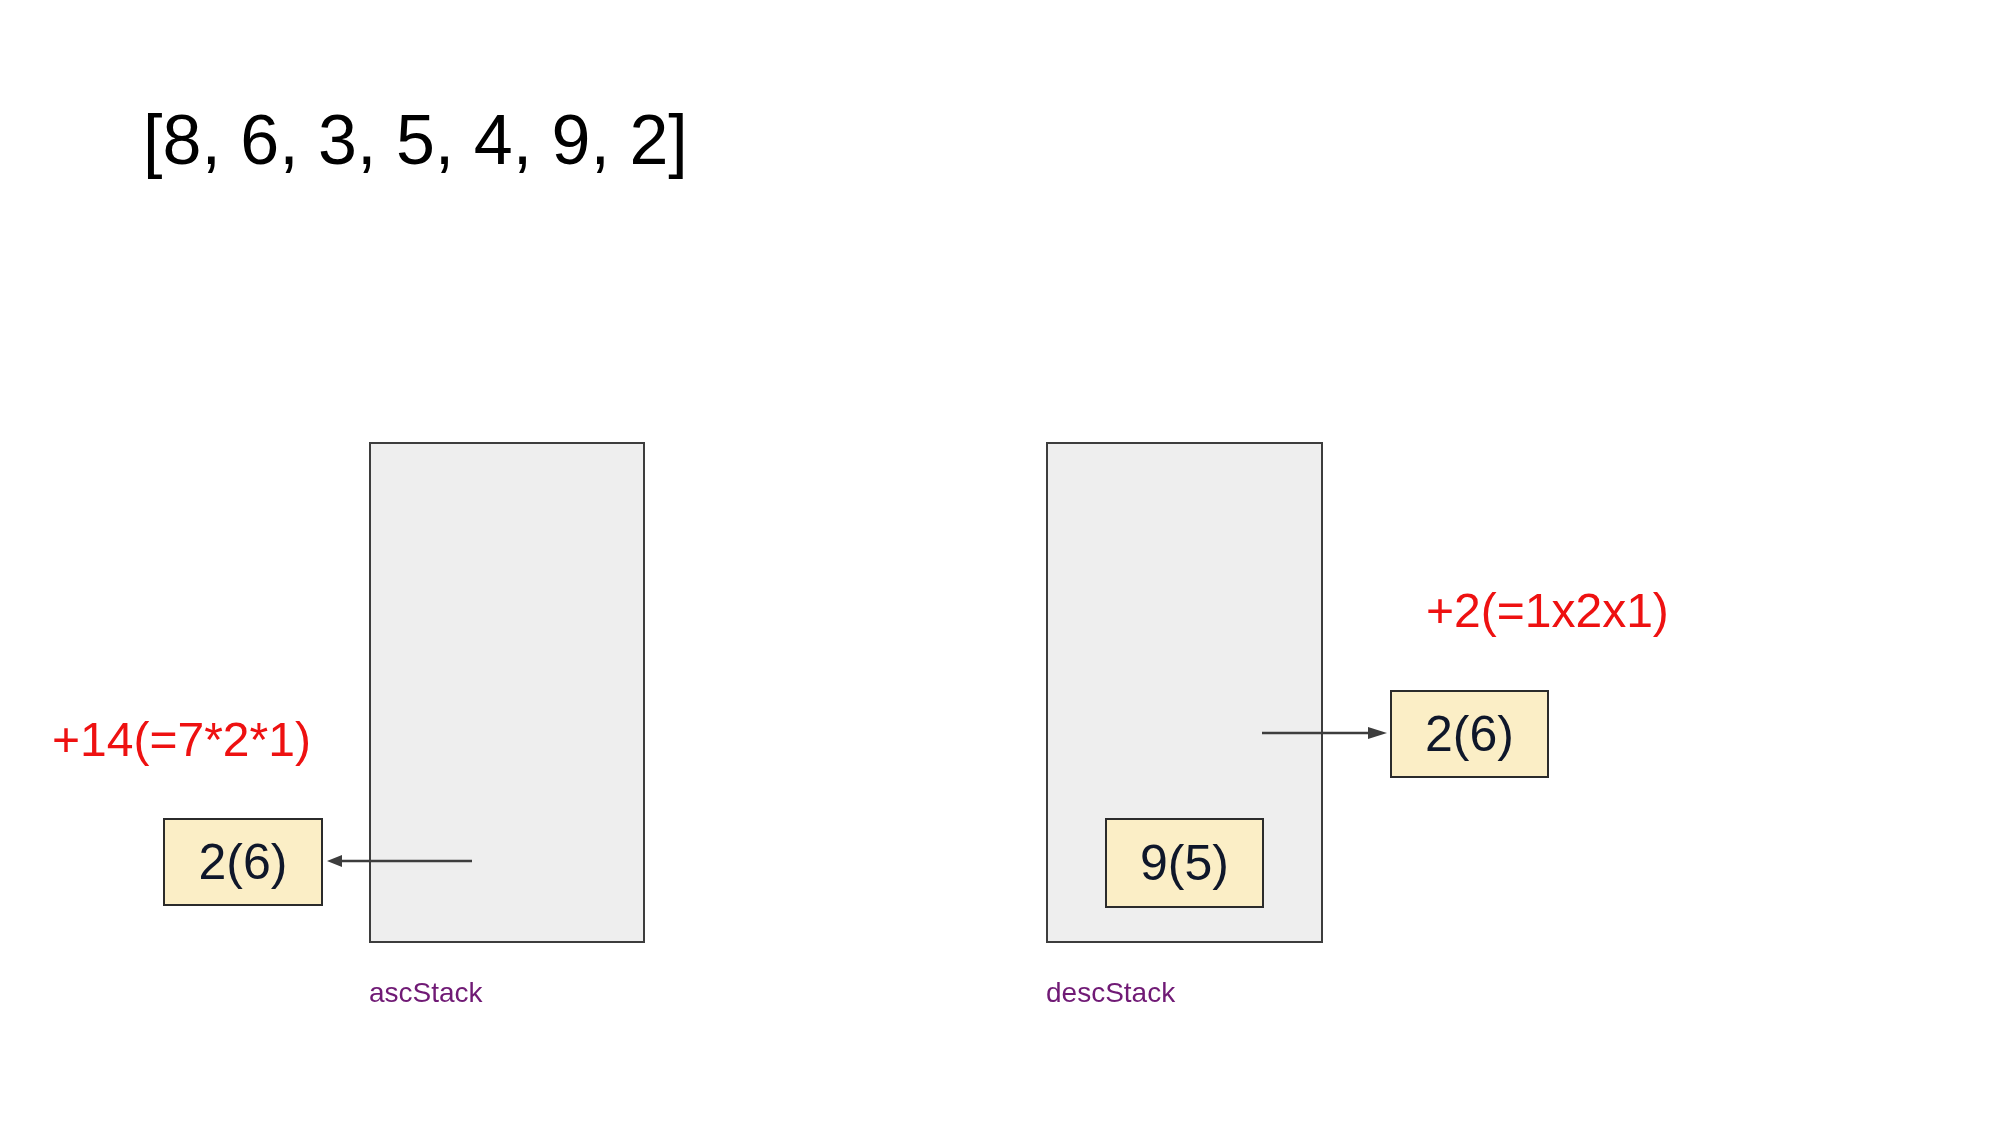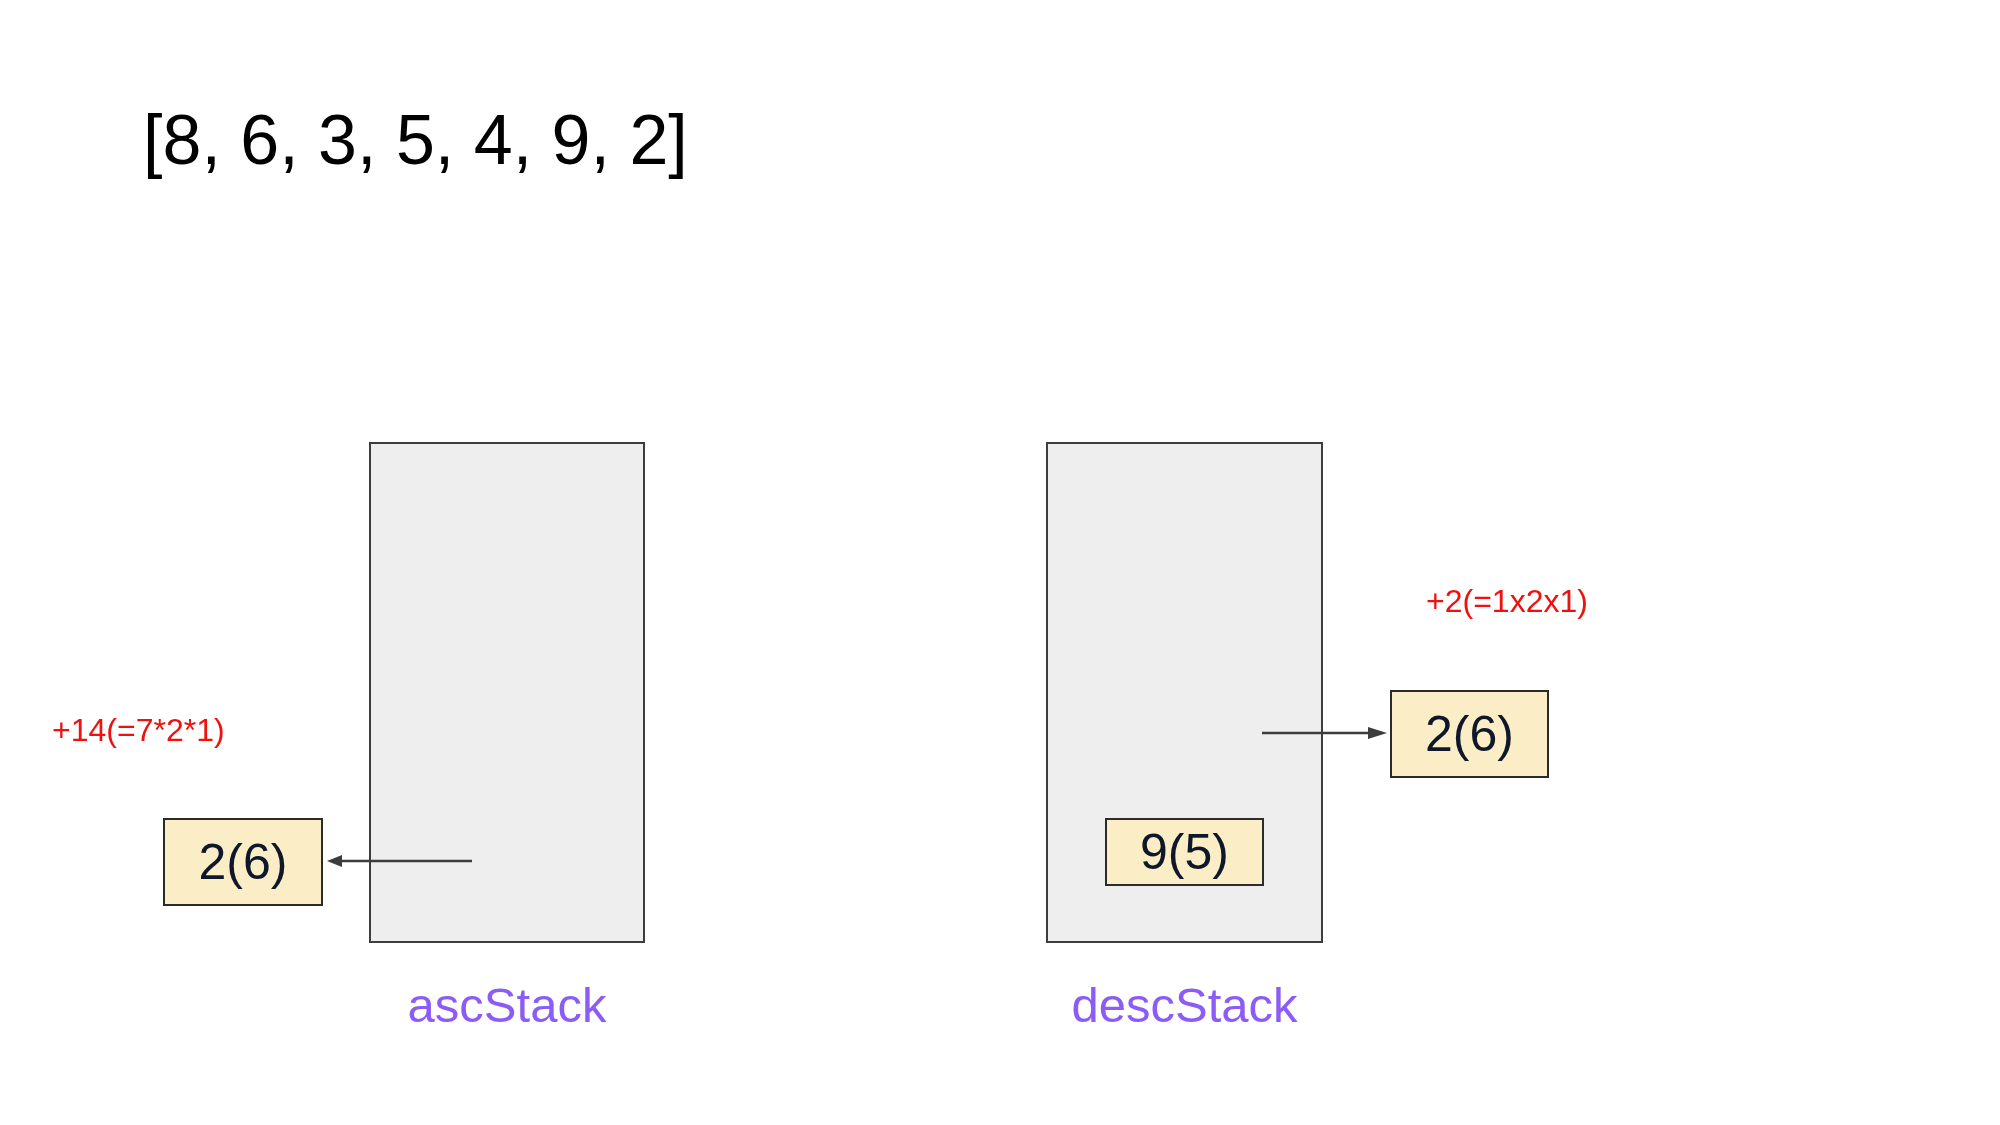--- a/index.html
+++ b/index.html
@@ -29,49 +29,48 @@
     position: absolute;
     background: #eeeeee;
     border: 2px solid #3d3d3d;
     box-sizing: border-box;
   }
   .stack-asc  { left: 369px;  top: 442px; width: 276px; height: 501px; }
   .stack-desc { left: 1046px; top: 442px; width: 277px; height: 501px; }
   .stack-label {
     position: absolute;
     top: 977px;
-    font-size: 49px;
+    font-size: 28px;
     line-height: 1.15;
-    text-align: center;
-    color: #8b5cf6;
+    color: #701a75;
   }
   .label-asc  { left: 369px;  width: 276px; }
   .label-desc { left: 1046px; width: 277px; }
   .annotation {
     position: absolute;
-    font-size: 32px;
+    font-size: 48px;
     line-height: 1.15;
     color: #ee1111;
     white-space: pre;
   }
   .annot-asc  { left: 52px;   top: 712px; }
   .annot-desc { left: 1426px; top: 583px; }
   .value-box {
     position: absolute;
     background: #fbeec6;
     border: 2px solid #2b2b2b;
     box-sizing: border-box;
     display: flex;
     align-items: center;
     justify-content: center;
     font-size: 50px;
     color: #0f172a;
   }
   .box-asc-popped  { left: 163px;  top: 818px; width: 160px; height: 88px; }
-  .box-desc-item   { left: 1105px; top: 818px; width: 159px; height: 68px; }
+  .box-desc-item   { left: 1105px; top: 818px; width: 159px; height: 90px; }
   .box-desc-popped { left: 1390px; top: 690px; width: 159px; height: 88px; }
   .arrow-svg {
     position: absolute;
     overflow: visible;
   }
 </style>
 </head>
 <body>
 
 <div class="canvas">

